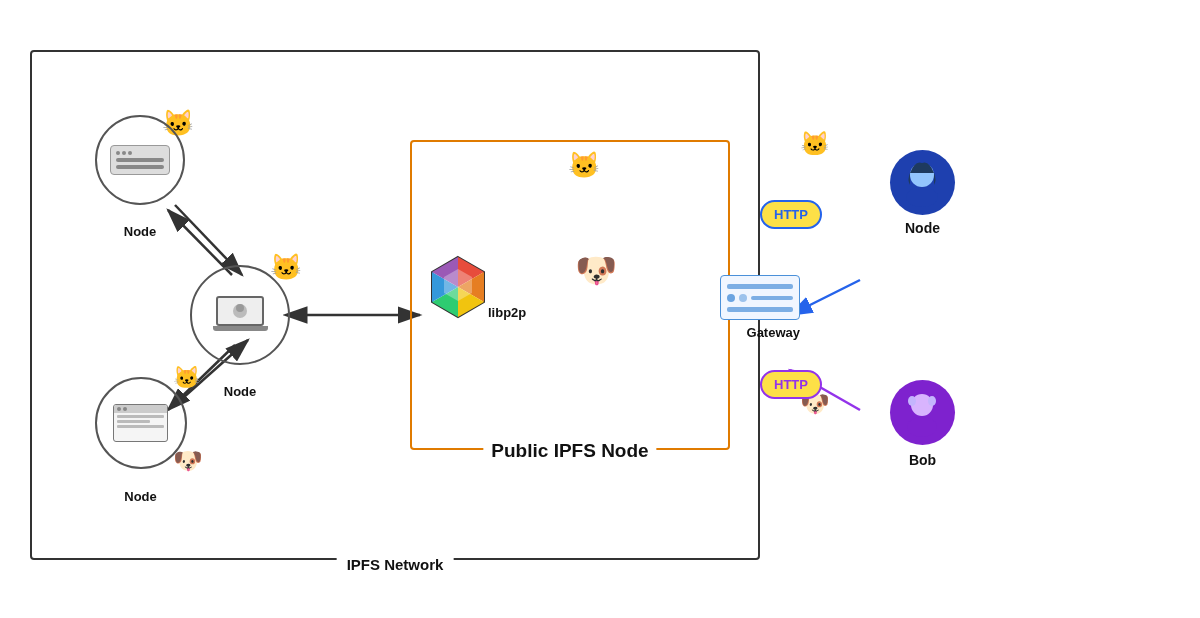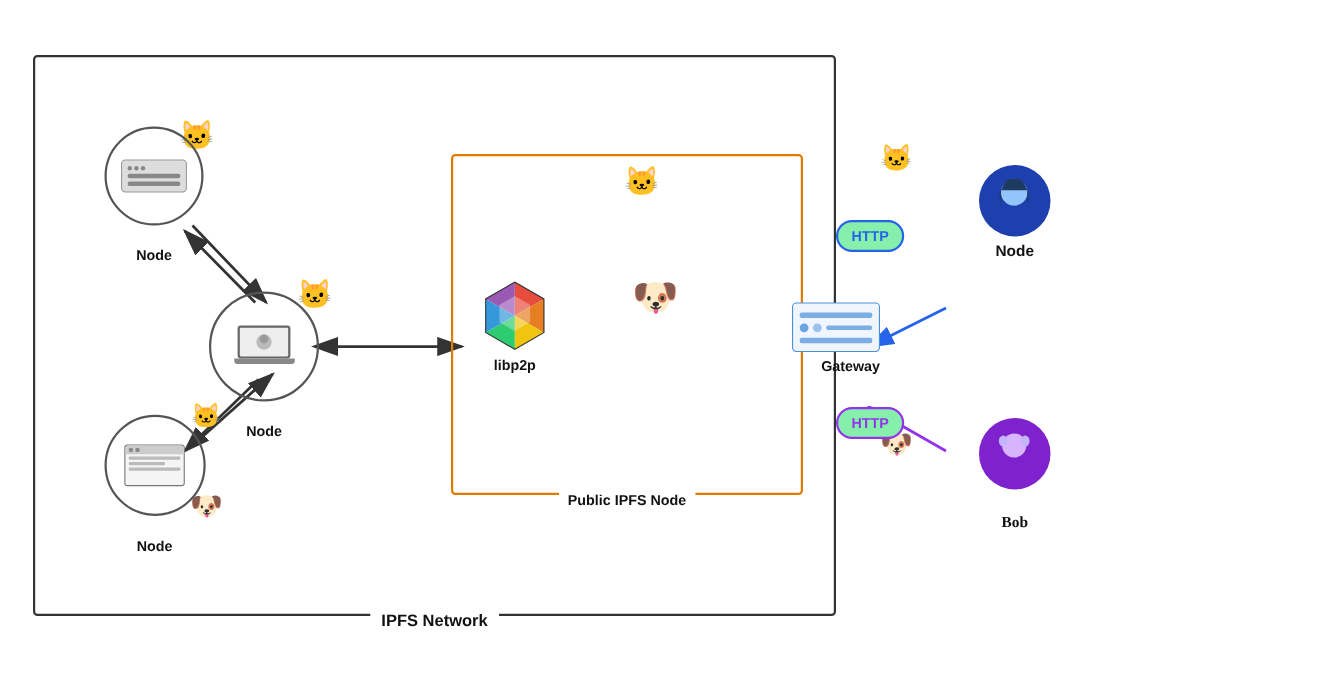--- a/index.html
+++ b/index.html
@@ -56,21 +56,21 @@
       border-radius: 4px;
     }
 
     .public-ipfs-label {
       position: absolute;
       bottom: -14px;
       left: 50%;
       transform: translateX(-50%);
       background: #fff;
       padding: 0 8px;
-      font-size: 13px;
+      font-size: 19px;
       font-weight: bold;
       color: #111;
       white-space: nowrap;
     }
 
     .node-label {
       font-size: 13px;
       font-weight: bold;
       color: #111;
       margin-top: 4px;
@@ -200,21 +200,21 @@
       opacity: 0.7;
     }
 
     
     .http-badge {
       border: 2.5px solid;
       border-radius: 20px;
       padding: 5px 12px;
       font-size: 13px;
       font-weight: bold;
-      background: #86efac;
+      background: #fde047;
     }
     .http-blue {
       border-color: #2563eb;
       color: #2563eb;
     }
     .http-purple {
       border-color: #9333ea;
       color: #9333ea;
     }
 
@@ -339,21 +339,21 @@
             <div class="browser-line"></div>
             <div class="browser-line" style="width:70%"></div>
             <div class="browser-line"></div>
           </div>
         </div>
       </div>
     </div>
     <span class="node-label">Node</span>
   </div>
 
-  <div style="position:absolute; top:235px; left:408px; display:flex; flex-direction:column; align-items:center; width:80px;">
+  <div style="position:absolute; top:235px; left:408px; display:flex; flex-direction:row; align-items:flex-end; width:80px;">
     <div style="width:60px; height:65px;">
       <svg width="60" height="65" viewBox="0 0 60 65">
 
         <polygon points="30,2 56,17 56,47 30,62 4,47 4,17" fill="none" stroke="#333" stroke-width="2"></polygon>
 
         <polygon points="30,2 56,17 30,32" fill="#e74c3c"></polygon>
         <polygon points="30,32 56,17 56,47" fill="#e67e22"></polygon>
         <polygon points="30,32 56,47 30,62" fill="#f1c40f"></polygon>
         <polygon points="30,32 30,62 4,47" fill="#2ecc71"></polygon>
         <polygon points="30,32 4,47 4,17" fill="#3498db"></polygon>
@@ -418,16 +418,16 @@
 
         <circle cx="27" cy="20" r="11" fill="#d8b4fe"></circle>
 
         <ellipse cx="27" cy="42" rx="15" ry="10" fill="#7e22ce"></ellipse>
 
         <ellipse cx="17" cy="16" rx="4" ry="5" fill="#c4b5fd"></ellipse>
 
         <ellipse cx="37" cy="16" rx="4" ry="5" fill="#c4b5fd"></ellipse>
       </svg>
     </div>
-    <span class="person-label" style="margin-top:23px;font-family:Liberation Serif, serif;">Bob</span>
+    <span class="person-label" style="margin-top:7px;">Bob</span>
   </div>
 
 </div>
 
 </body></html>

